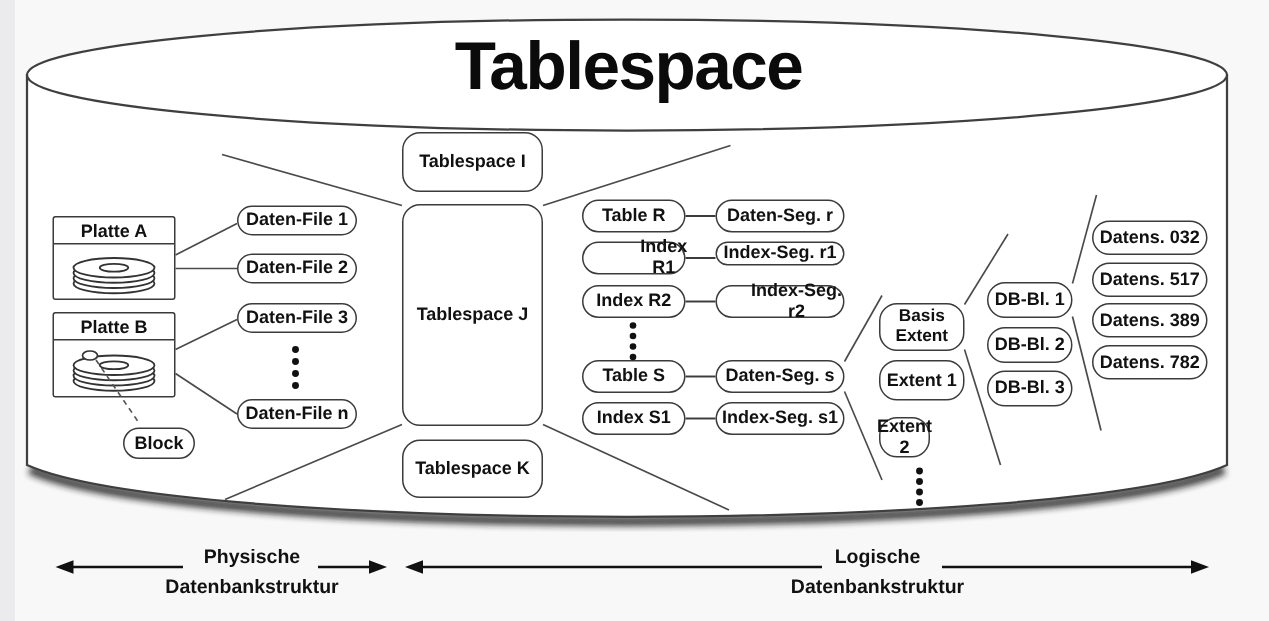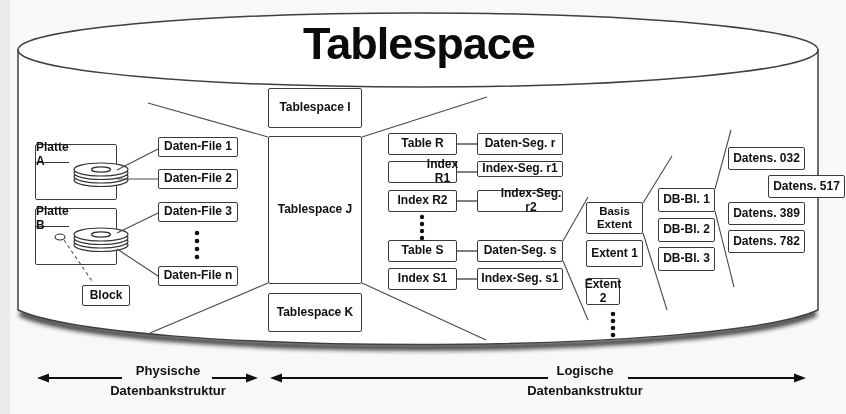--- a/index.html
+++ b/index.html
@@ -2,25 +2,25 @@
 <html><head>
 <meta charset="utf-8">
 <style>
   html,body{margin:0;padding:0;background:#f8f8f9;font-family:"Liberation Sans",sans-serif;}
   .stage{position:relative;width:846px;height:414px;background:#f8f8f9;overflow:hidden;}
   .edge-strip{position:absolute;left:0;top:0;width:10px;height:414px;background:#ebebee;}
   svg.layer{position:absolute;left:0;top:0;pointer-events:none;}
   .title{position:absolute;left:283px;top:20px;width:272px;text-align:center;
          font-size:45px;font-weight:700;color:#0b0b0b;line-height:48px;letter-spacing:-1px;}
   .box{position:absolute;box-sizing:border-box;background:#fff;border:1.5px solid #3b3b3b;
-       border-radius:2px;display:flex;align-items:center;justify-content:center;
+       border-radius:12px;display:flex;align-items:center;justify-content:center;
        font-size:12px;font-weight:700;color:#111;text-align:center;line-height:1.15;z-index:2;}
   .multiline{white-space:pre-line;}
   .pbox{position:absolute;box-sizing:border-box;background:#fff;border:1.5px solid #3b3b3b;
-        border-radius:2px;z-index:2;display:flex;flex-direction:row;}
+        border-radius:2px;z-index:2;display:flex;flex-direction:column;}
   .pbox .phead{height:17px;border-bottom:1.2px solid #3b3b3b;display:flex;align-items:center;
         justify-content:center;font-size:12px;font-weight:700;color:#111;}
   .pbox .pbody{flex:1;display:flex;align-items:center;justify-content:center;}
   .axis-label{position:absolute;width:186px;text-align:center;font-size:13px;font-weight:700;
         color:#111;line-height:20px;z-index:2;}
 </style>
 </head>
 <body>
 
 <div class="stage">
@@ -93,21 +93,21 @@
   <div class="box multiline" style="left:586px;top:202px;width:57px;height:32px;font-size:11.5px;">Basis
 Extent</div>
   <div class="box" style="left:586px;top:240px;width:57px;height:27px;">Extent 1</div>
   <div class="box" style="left:586px;top:278px;width:34px;height:27px;">Extent 2</div>
 
   <div class="box" style="left:658px;top:188px;width:57px;height:24px;">DB-Bl. 1</div>
   <div class="box" style="left:658px;top:218px;width:57px;height:24px;">DB-Bl. 2</div>
   <div class="box" style="left:658px;top:247px;width:57px;height:24px;">DB-Bl. 3</div>
 
   <div class="box" style="left:728px;top:147px;width:77px;height:23px;">Datens. 032</div>
-  <div class="box" style="left:728px;top:175px;width:77px;height:23px;margin-left:40px;">Datens. 517</div>
+  <div class="box" style="left:728px;top:175px;width:77px;height:23px;">Datens. 517</div>
   <div class="box" style="left:728px;top:202px;width:77px;height:23px;">Datens. 389</div>
   <div class="box" style="left:728px;top:230px;width:77px;height:23px;">Datens. 782</div>
 
   <div class="axis-label" style="left:75px;top:361px;">
     <div>Physische</div>
     <div>Datenbankstruktur</div>
   </div>
   <div class="axis-label" style="left:492px;top:361px;">
     <div>Logische</div>
     <div>Datenbankstruktur</div>

